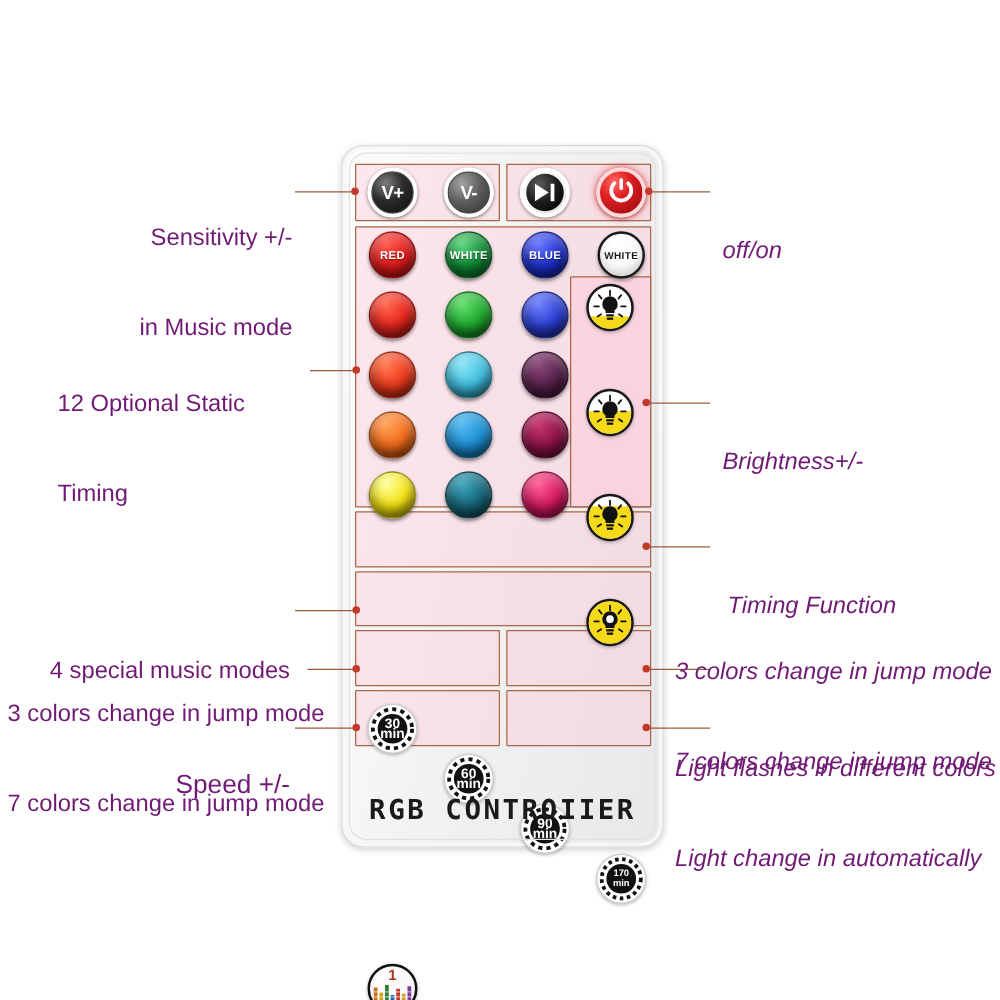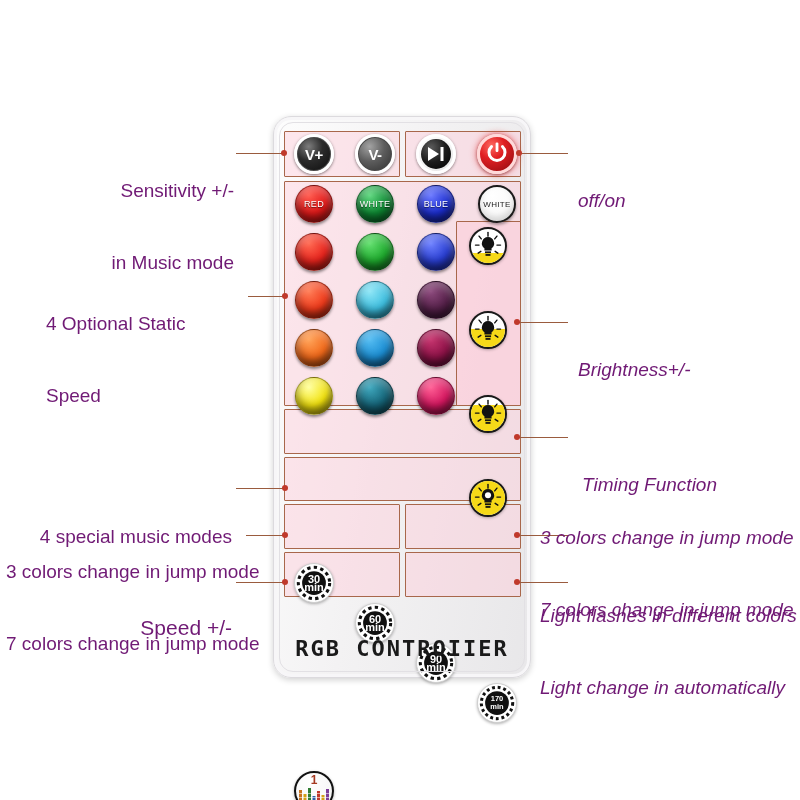--- a/index.html
+++ b/index.html
@@ -68,21 +68,21 @@
     border:3px solid #ffd9d9;
     box-shadow:0 0 7px rgba(230,40,40,.75),0 1px 3px rgba(0,0,0,.45);
     display:flex;align-items:center;justify-content:center;
   }
 
   
   .cbtn{
     width:38px;height:38px;border-radius:50%;
     box-shadow:0 2px 3px rgba(0,0,0,.45), inset 0 -6px 9px rgba(0,0,0,.45), inset 0 5px 7px rgba(255,255,255,.28);
     display:flex;align-items:center;justify-content:center;
-    color:#fff;font-size:9px;font-weight:normal;letter-spacing:.3px;
+    color:#fff;font-size:9px;font-weight:bold;letter-spacing:.3px;
     text-shadow:0 1px 1px rgba(0,0,0,.6);
     border:1px solid rgba(0,0,0,.35);
     box-sizing:border-box;
   }
   .cbtn.white{
     background:radial-gradient(circle at 36% 26%,#ffffff 0%,#fafafa 55%,#e6e6e6 100%);
     color:#1c1c1c;text-shadow:none;border:2px solid #1a1a1a;
     box-shadow:0 2px 3px rgba(0,0,0,.35), inset 0 -4px 7px rgba(0,0,0,.12);
     font-size:8px;
   }
@@ -372,22 +372,22 @@
 
   <div class="line" style="left:518px;top:582px;width:50px;"></div>
   <div class="dot" style="left:514px;top:579px;"></div>
 
   <div class="lab l" style="left:36px;top:131px;width:198px;">
     <div>Sensitivity +/-</div>
     <div>in Music mode</div>
   </div>
 
   <div class="lab l" style="left:46px;top:264px;width:200px;text-align:left;">
-    <div>4 Optional Static</div>
-    <div>Speed</div>
+    <div>12 Optional Static</div>
+    <div>Timing</div>
   </div>
 
   <div class="lab l" style="left:34px;top:477px;width:198px;">
     <div>4 special music modes</div>
   </div>
 
   <div class="lab l" style="left:6px;top:512px;width:236px;text-align:left;">
     <div>3 colors change in jump mode</div>
     <div>7 colors change in jump mode</div>
   </div>

